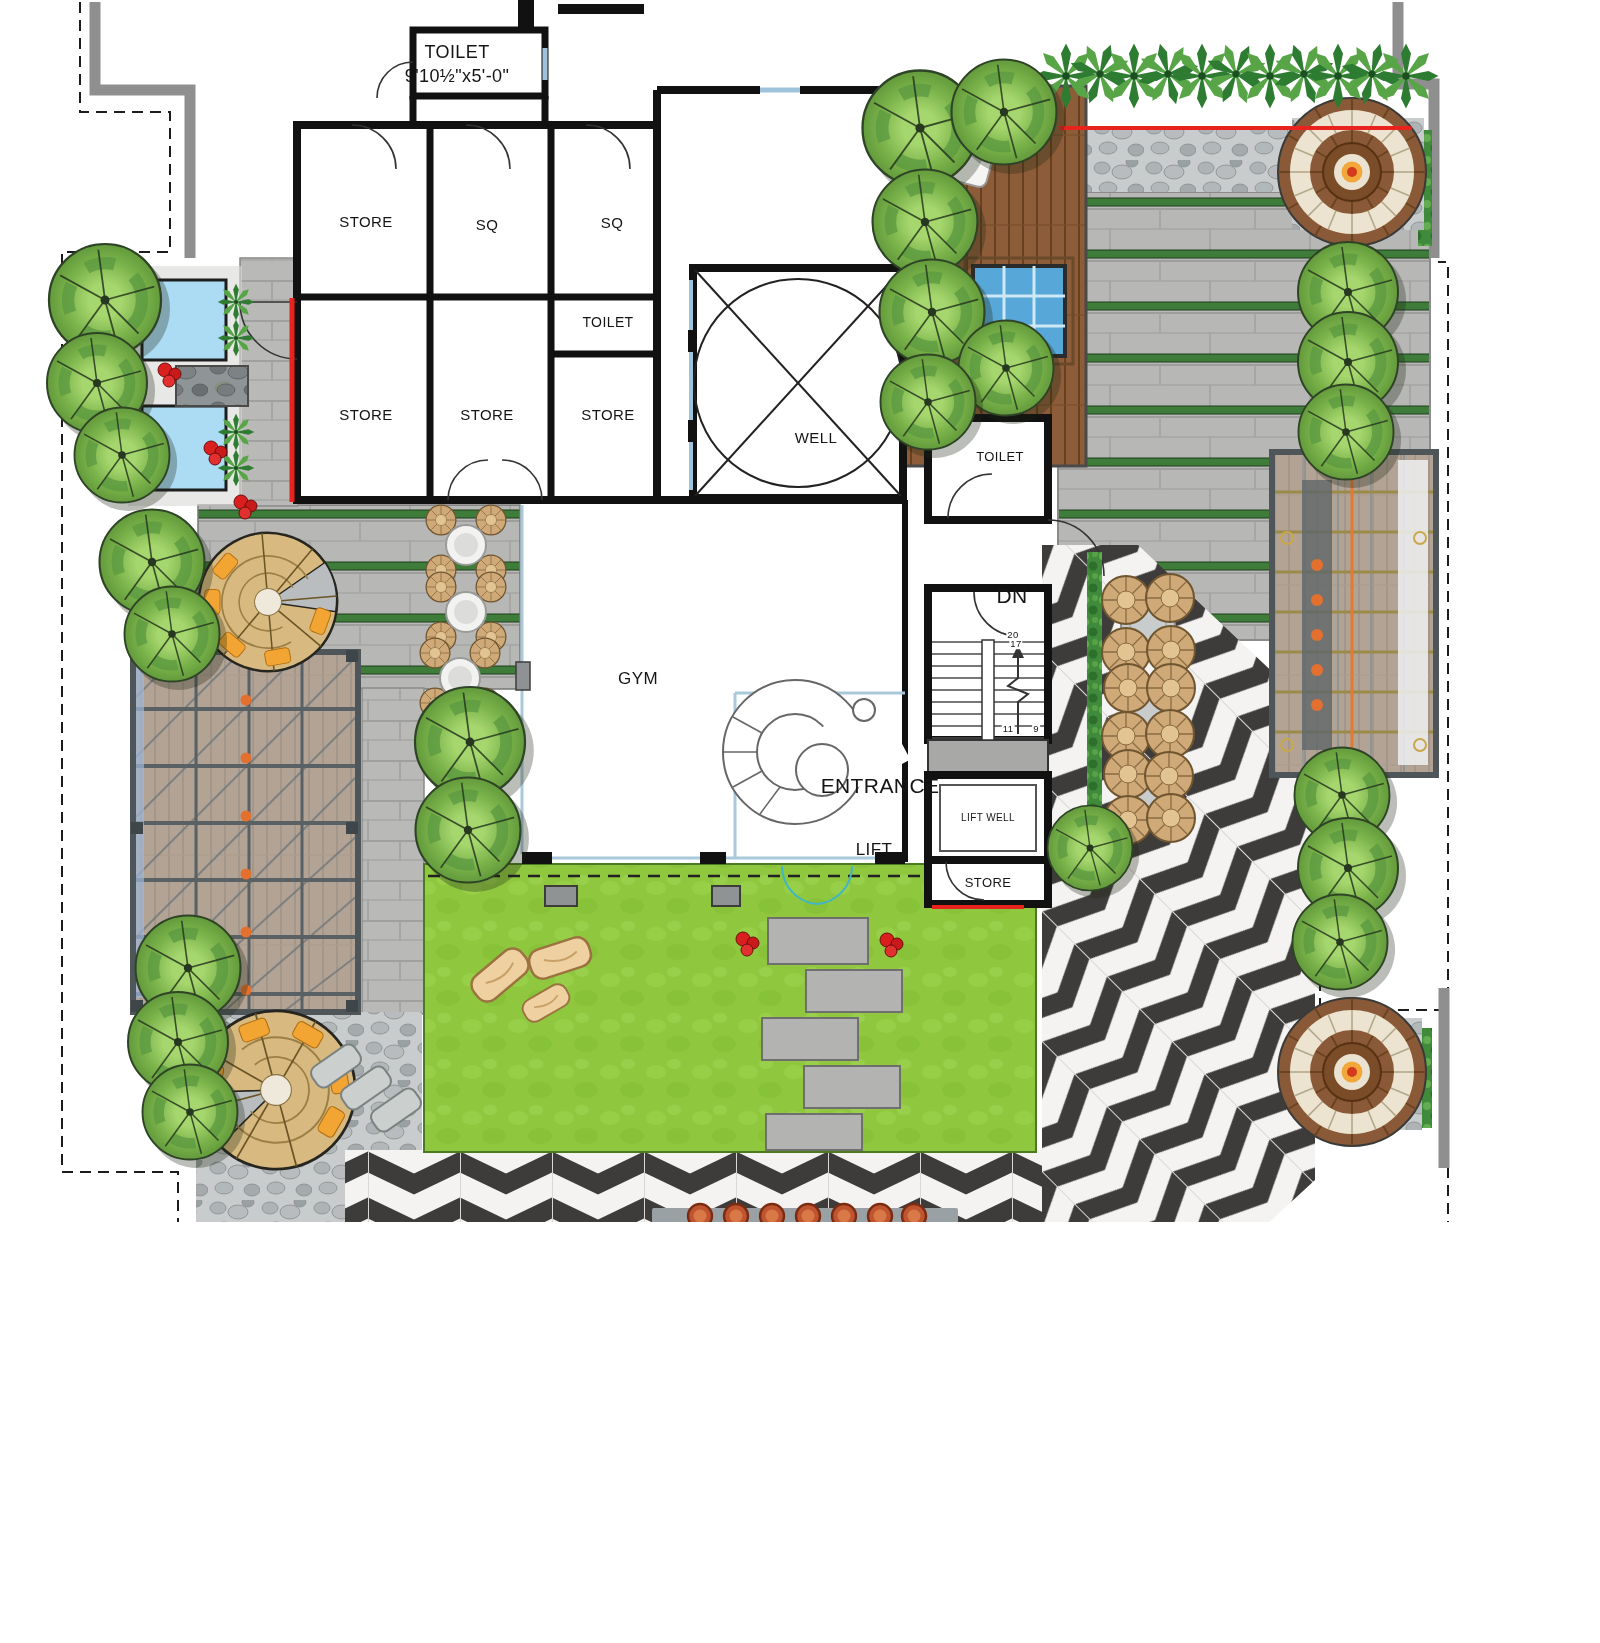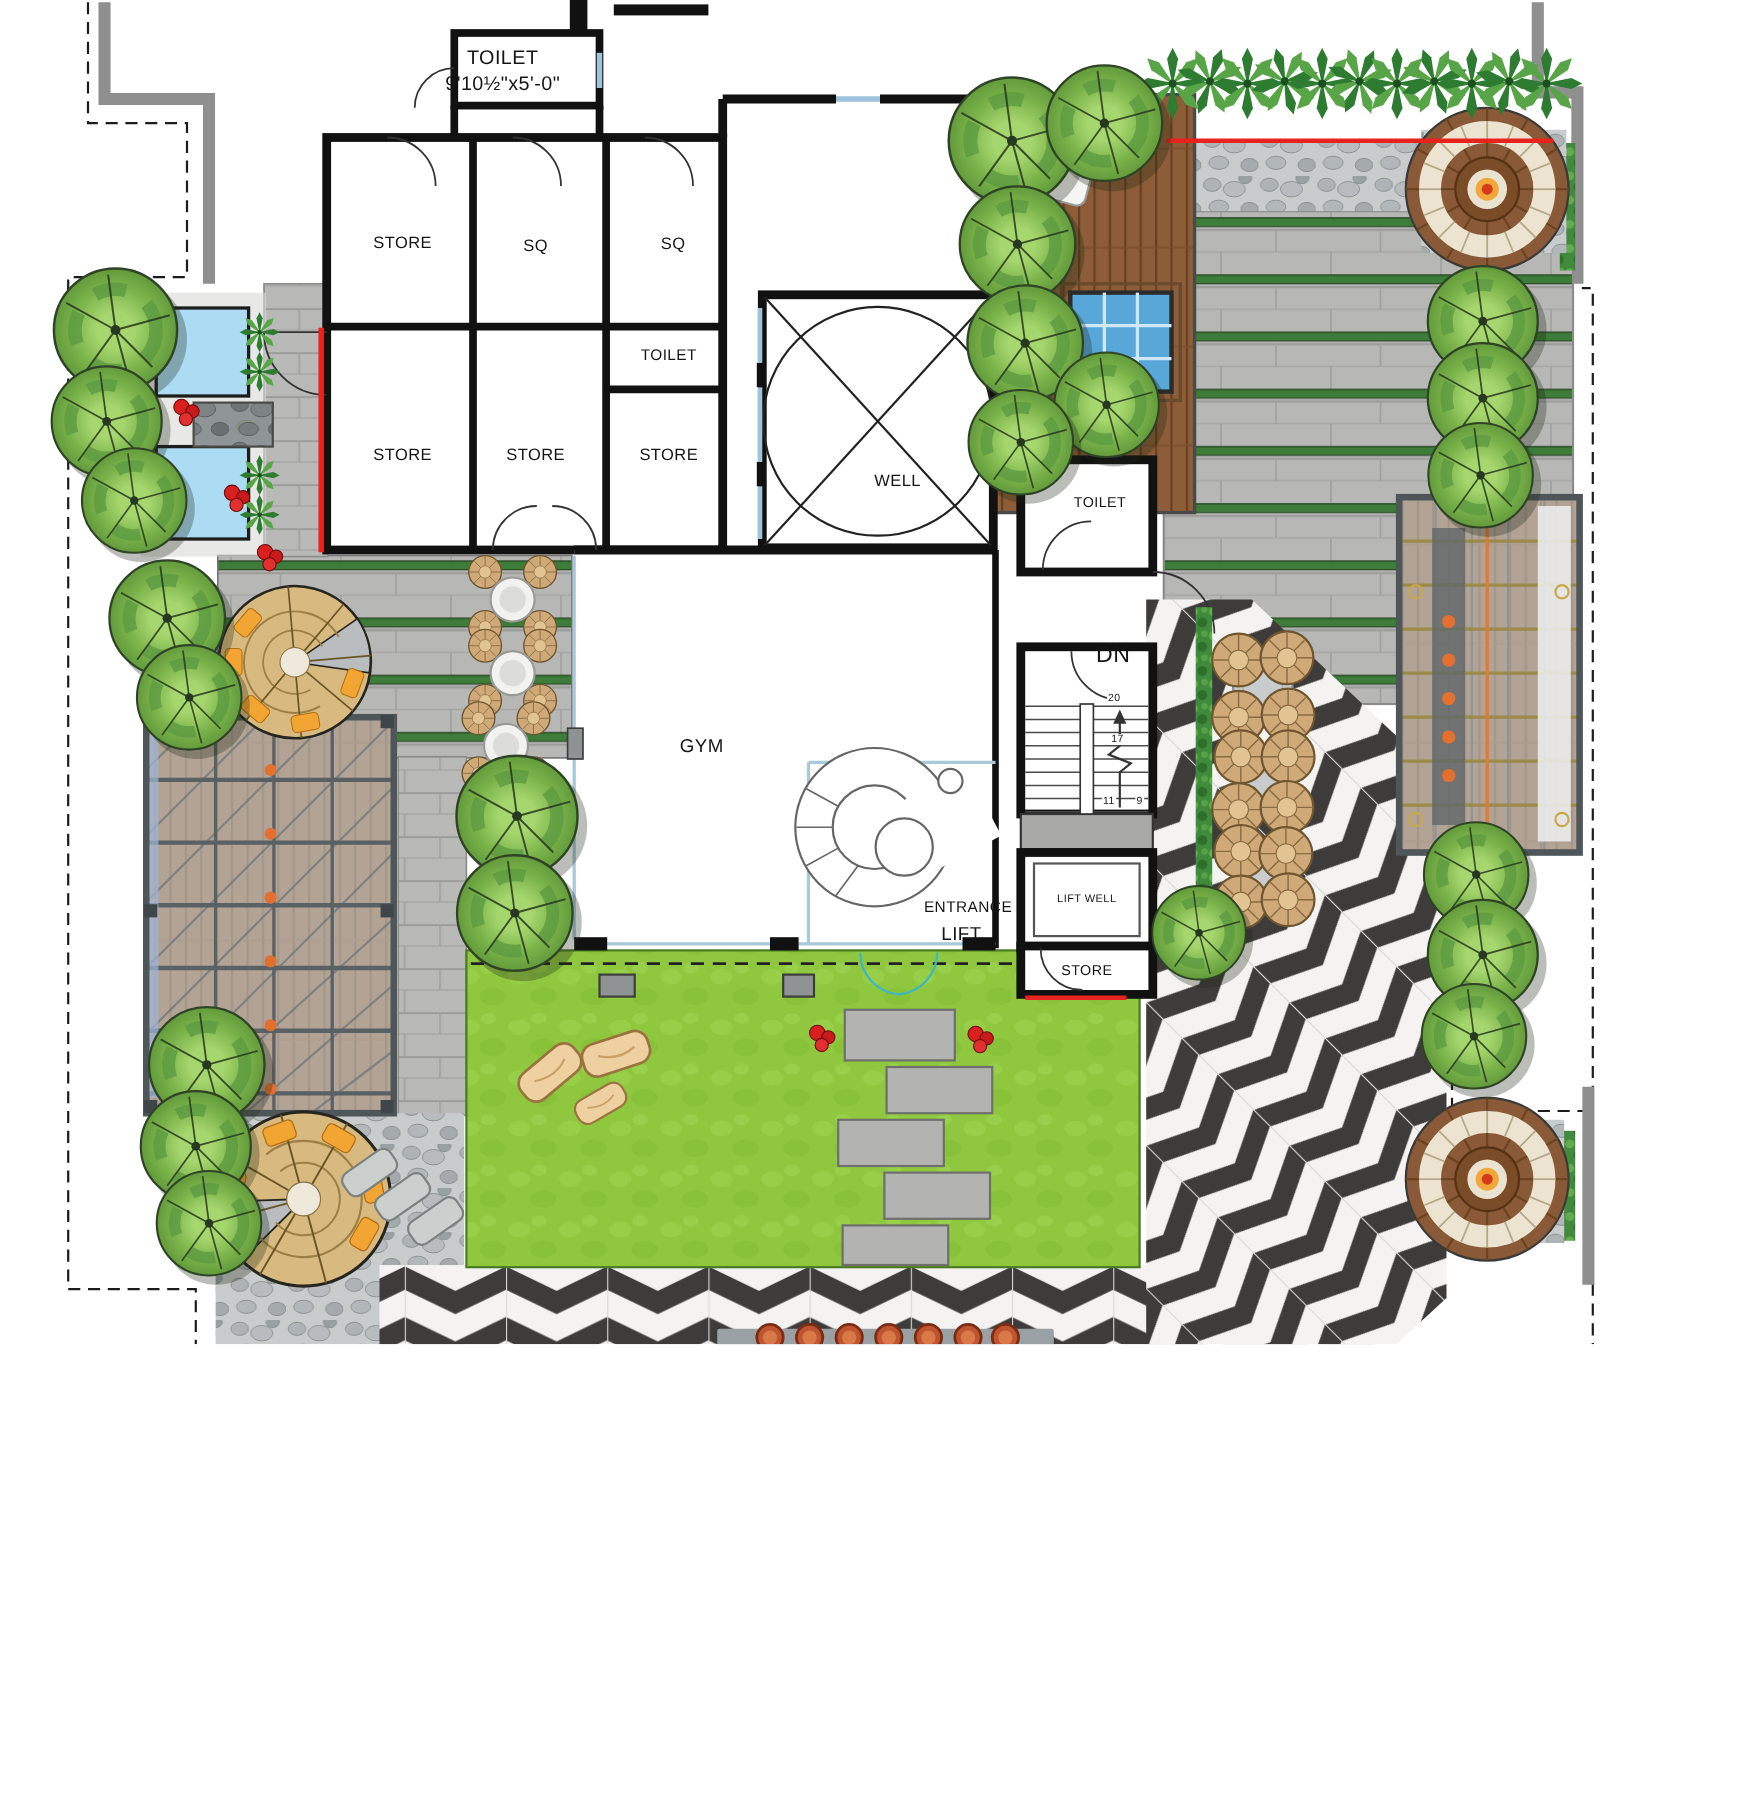--- a/index.html
+++ b/index.html
@@ -704,24 +704,24 @@
   <div class="lbl" style="left:457px;top:76px;font-size:18px">9'10½"x5'-0"</div>
   <div class="lbl" style="left:366px;top:221px;font-size:15px">STORE</div>
   <div class="lbl" style="left:487px;top:224px;font-size:15px">SQ</div>
   <div class="lbl" style="left:612px;top:222px;font-size:15px">SQ</div>
   <div class="lbl" style="left:608px;top:322px;font-size:14px">TOILET</div>
   <div class="lbl" style="left:366px;top:414px;font-size:15px">STORE</div>
   <div class="lbl" style="left:487px;top:414px;font-size:15px">STORE</div>
   <div class="lbl" style="left:608px;top:414px;font-size:15px">STORE</div>
   <div class="lbl" style="left:816px;top:437px;font-size:15px">WELL</div>
   <div class="lbl" style="left:638px;top:678px;font-size:17px">GYM</div>
-  <div class="lbl" style="left:880px;top:824px;font-size:14px">ENTRANCE</div>
+  <div class="lbl" style="left:880px;top:785px;font-size:21px">ENTRANCE</div>
   <div class="lbl" style="left:874px;top:849px;font-size:17px">LIFT</div>
   <div class="lbl" style="left:1000px;top:456px;font-size:13px">TOILET</div>
   <div class="lbl" style="left:1012px;top:595px;font-size:21px">DN</div>
   <div class="lbl num" style="left:1013px;top:635px">20</div>
-  <div class="lbl num" style="left:1016px;top:672px">17</div>
+  <div class="lbl num" style="left:1016px;top:644px">17</div>
   <div class="lbl num" style="left:1008px;top:729px">11</div>
   <div class="lbl num" style="left:1036px;top:729px">9</div>
   <div class="lbl" style="left:988px;top:818px;font-size:10px">LIFT WELL</div>
   <div class="lbl" style="left:988px;top:882px;font-size:13px">STORE</div>
 </div>
 </div>
 
 </body></html>

